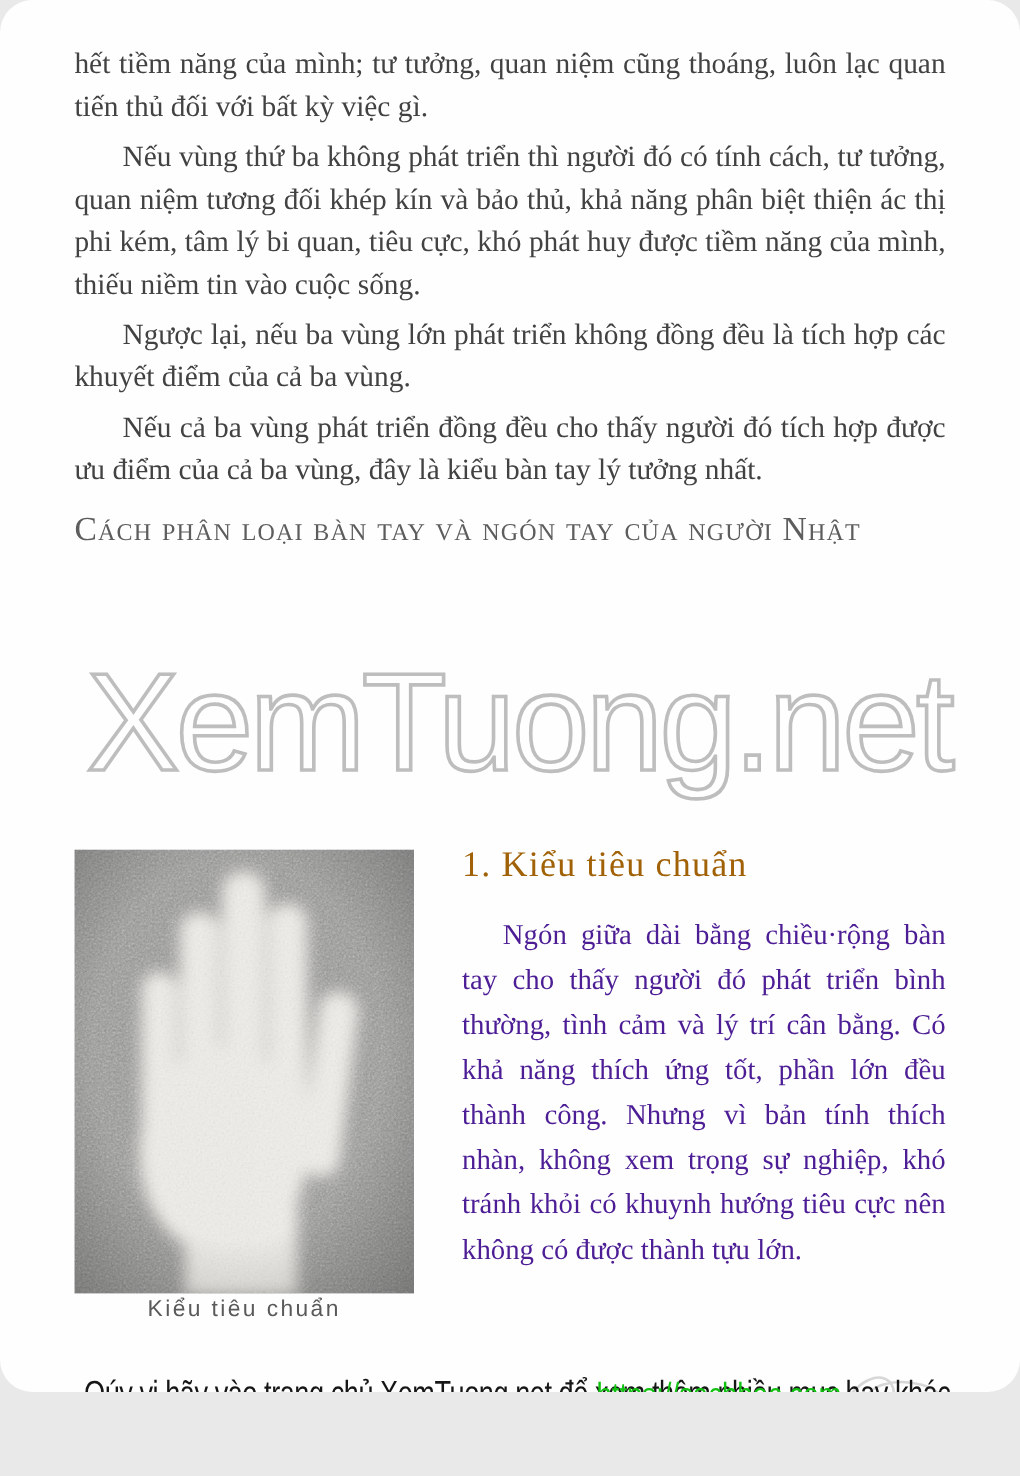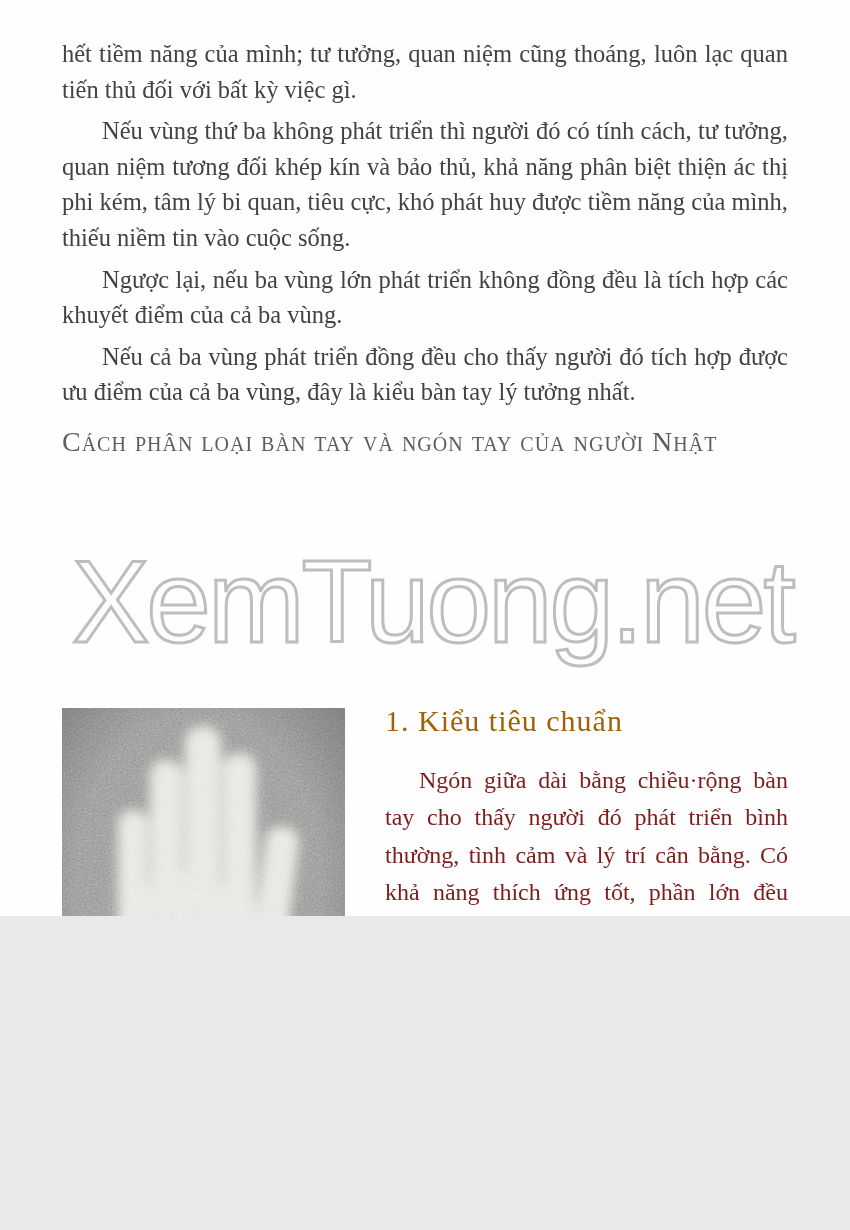--- a/index.html
+++ b/index.html
@@ -1,19 +1,19 @@
 <!DOCTYPE html>
 <html><head>
 <meta charset="utf-8">
 <style>
   html,body{margin:0;padding:0;background:#e9e9e9;}
   .page{
-    width:850px;height:916px;background:#fefefe;position:relative;
+    width:850px;height:1160px;background:#fefefe;position:relative;
     margin:0 auto;overflow:hidden;
-    font-family:"Liberation Serif", serif;color:#424242;
+    font-family:"Liberation Serif", serif;color:#424242;border-radius:27px;
   }
   .text-col{position:absolute;left:62px;top:36px;width:726px;}
   p.para{font-size:24.5px;line-height:35.6px;text-align:justify;margin:0 0 6px;color:#424242;}
   p.para.indent{text-indent:40px;}
   h2.section-heading{
     font-variant:small-caps;font-weight:normal;font-size:28px;color:#5d5d5d;
     margin:16px 0 18px;letter-spacing:1px;white-space:nowrap;
   }
   .watermark{
     position:absolute;left:72px;top:544px;z-index:5;pointer-events:none;
@@ -25,21 +25,21 @@
   }
   .columns{position:absolute;left:62px;top:708px;width:726px;display:flex;gap:40px;}
   figure.hand-figure{width:283px;margin:0;flex:0 0 283px;}
   .hand-photo{display:block;width:283px;height:370px;}
   figcaption{
     font-family:"Liberation Sans", sans-serif;color:#5a5a5a;font-size:19px;
     text-align:center;margin-top:3px;letter-spacing:2px;
   }
   .col-right{width:403px;}
   .col-right h3{font-size:30px;font-weight:normal;color:#a16207;margin:-4px 0 24px;letter-spacing:1px;}
-  .col-right p{font-size:24px;line-height:37.4px;text-align:justify;text-indent:34px;margin:0;color:#7f1d1d;}
+  .col-right p{font-size:24px;line-height:37.4px;text-align:justify;text-indent:34px;margin:0;color:#4c1d95;}
   .footer-text{
     position:absolute;left:70px;top:1146px;z-index:2;
     font-family:"Liberation Sans", sans-serif;font-size:29px;color:#161616;
     white-space:nowrap;letter-spacing:-0.5px;
     transform:scaleX(0.78);transform-origin:left top;
   }
   .footer-url{
     position:absolute;left:497px;top:1147px;z-index:3;
     font-family:"Liberation Sans", sans-serif;font-size:28px;color:#12c212;
     white-space:nowrap;letter-spacing:0;

